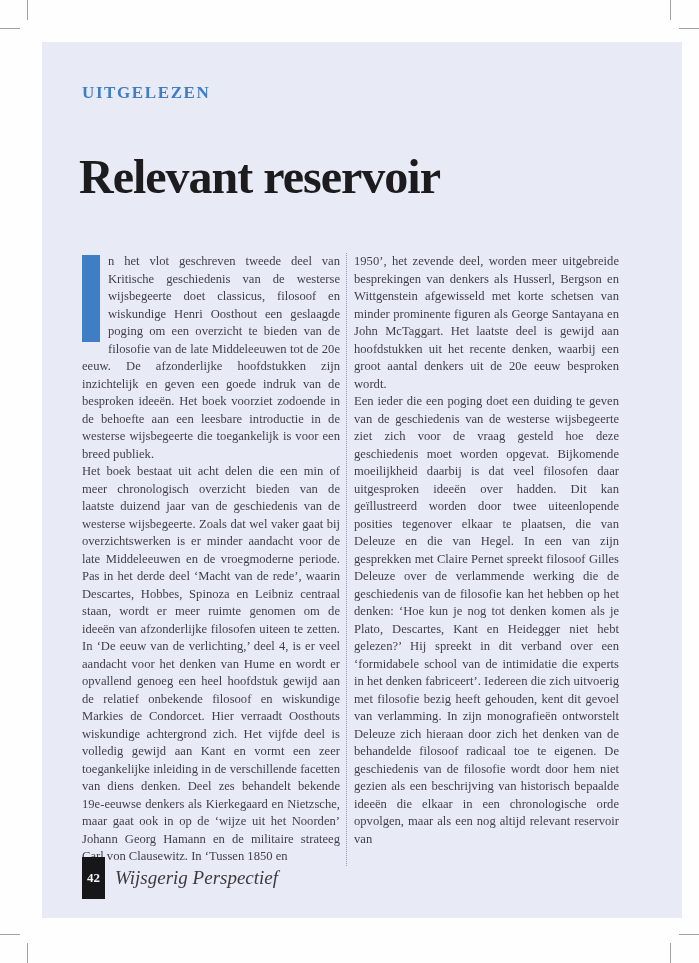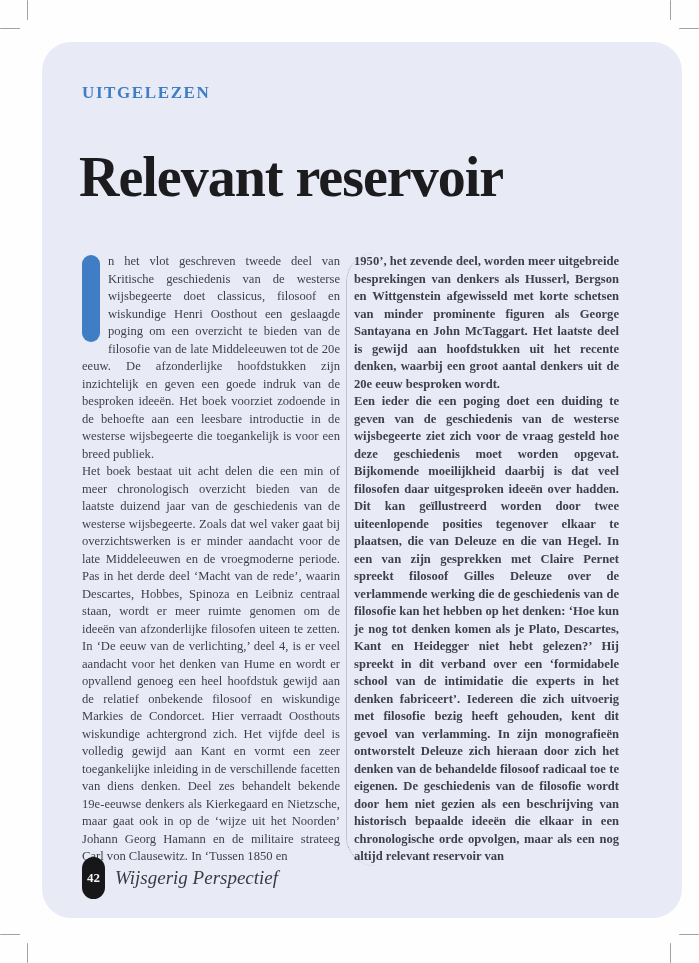--- a/index.html
+++ b/index.html
@@ -1,21 +1,21 @@
 <!DOCTYPE html>
 <html style="--page-bg: #e8ebf6; --accent: #3f7dc4; --body-text: #3f3f49;"><head>
 <meta charset="utf-8">
 <style>
   :root{
     --page-bg:#e8ebf6;
     --accent:#3f7dc4;
     --body-text:#3f3f49;
     --mark:#a2a2a2;
   }
-  *{margin:0;padding:0;box-sizing:border-box;border-radius:29px;}
+  *{margin:0;padding:0;box-sizing:border-box;}
   html,body{width:699px;height:963px;}
   body{
     position:relative;
     background:#fefefe;
     font-family:"Liberation Serif", serif;
     overflow:hidden;
   }
   
   .crop{position:absolute;background:var(--mark);}
   .crop.h{height:1px;width:20px;}
@@ -39,21 +39,21 @@
     position:absolute;
     left:40px;top:41px;
     font-size:17px;
     font-weight:bold;
     letter-spacing:1.6px;
     color:var(--accent);
   }
   .headline{
     position:absolute;
     left:37px;top:108px;
-    font-size:56px;
+    font-size:48px;
     line-height:54px;
     font-weight:bold;
     letter-spacing:-1px;
     color:#1c1b1e;
   }
   
   .columns{
     position:absolute;
     left:40px;top:211px;
     width:538px;
@@ -66,21 +66,20 @@
     line-height:17.5px;
     text-align:justify;
   }
   .col p{margin:0;}
   .col .it{}
   .col-left{width:258px;margin-right:6px;}
   .col-right{
     width:273px;
     border-left:1px dotted #9199b2;
     padding-left:7px;
-    font-weight:bold;
   }
   .dropcap{
     float:left;
     width:18px;height:87px;
     margin:2px 8px 2px 0;
     background:var(--accent);
     overflow:hidden;
     text-align:center;
   }
   .dropcap span{

